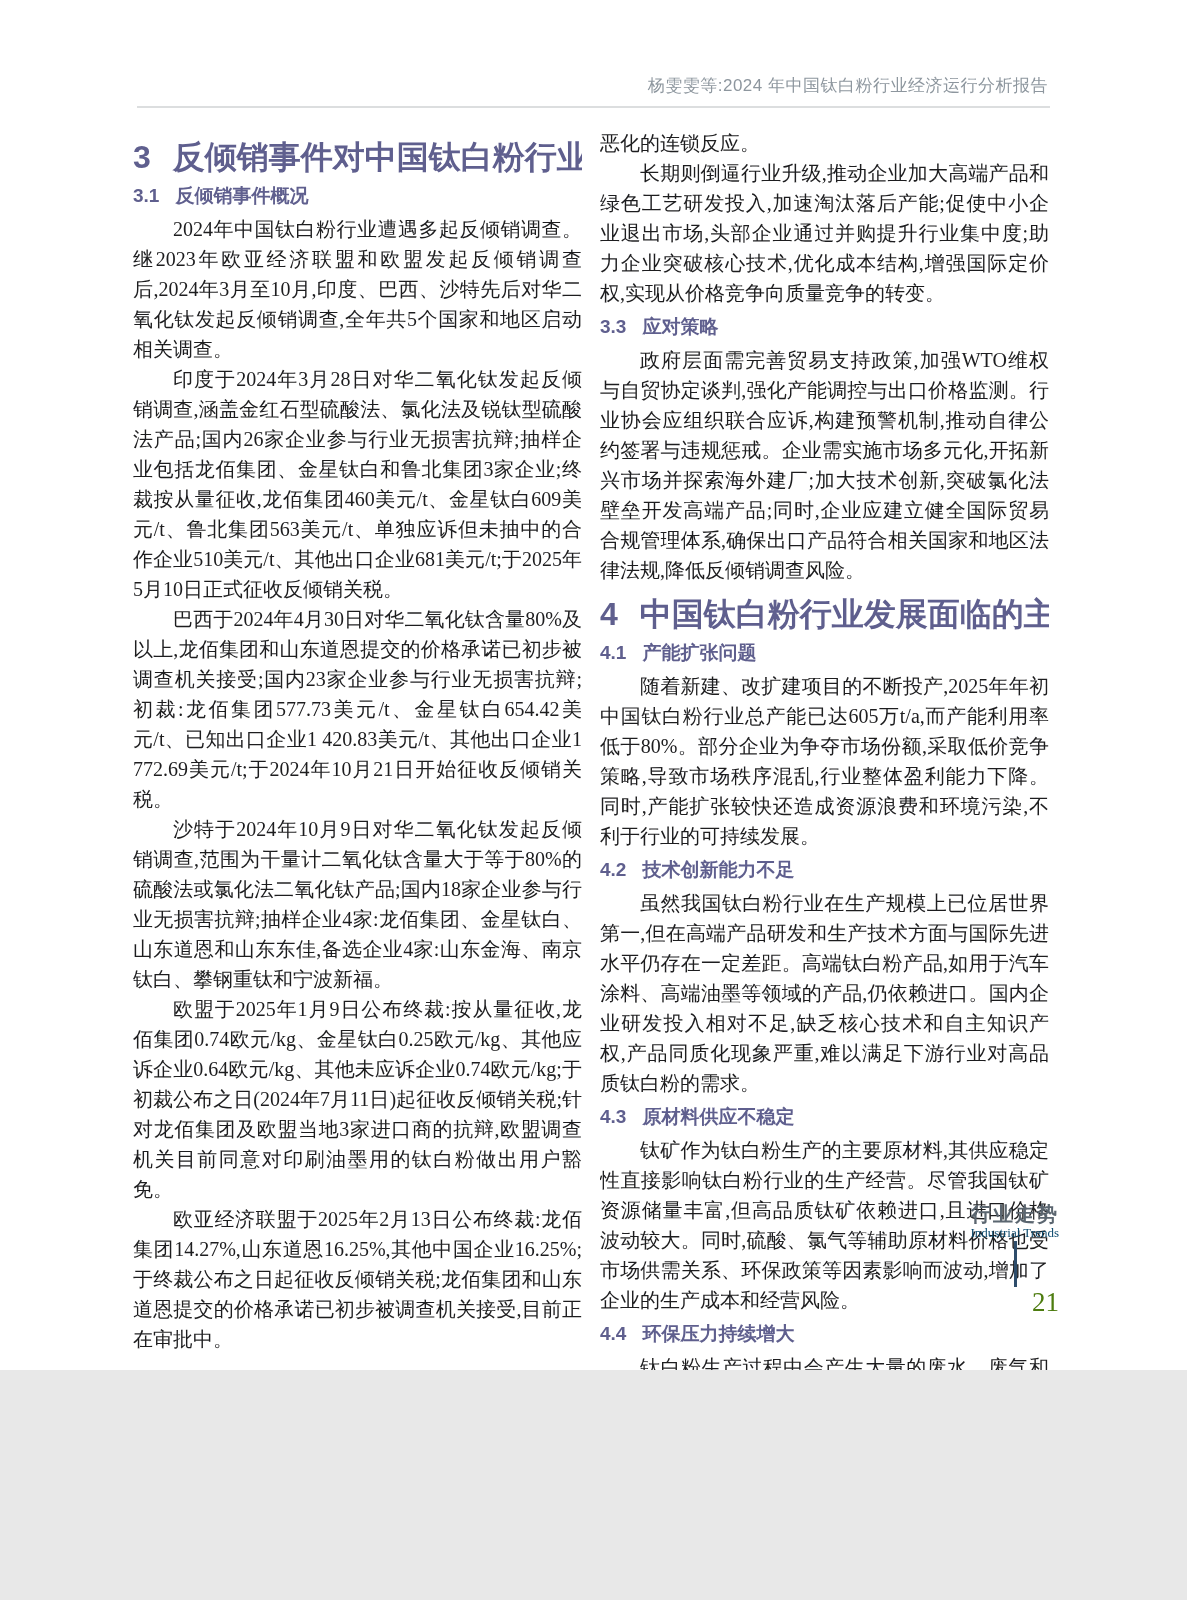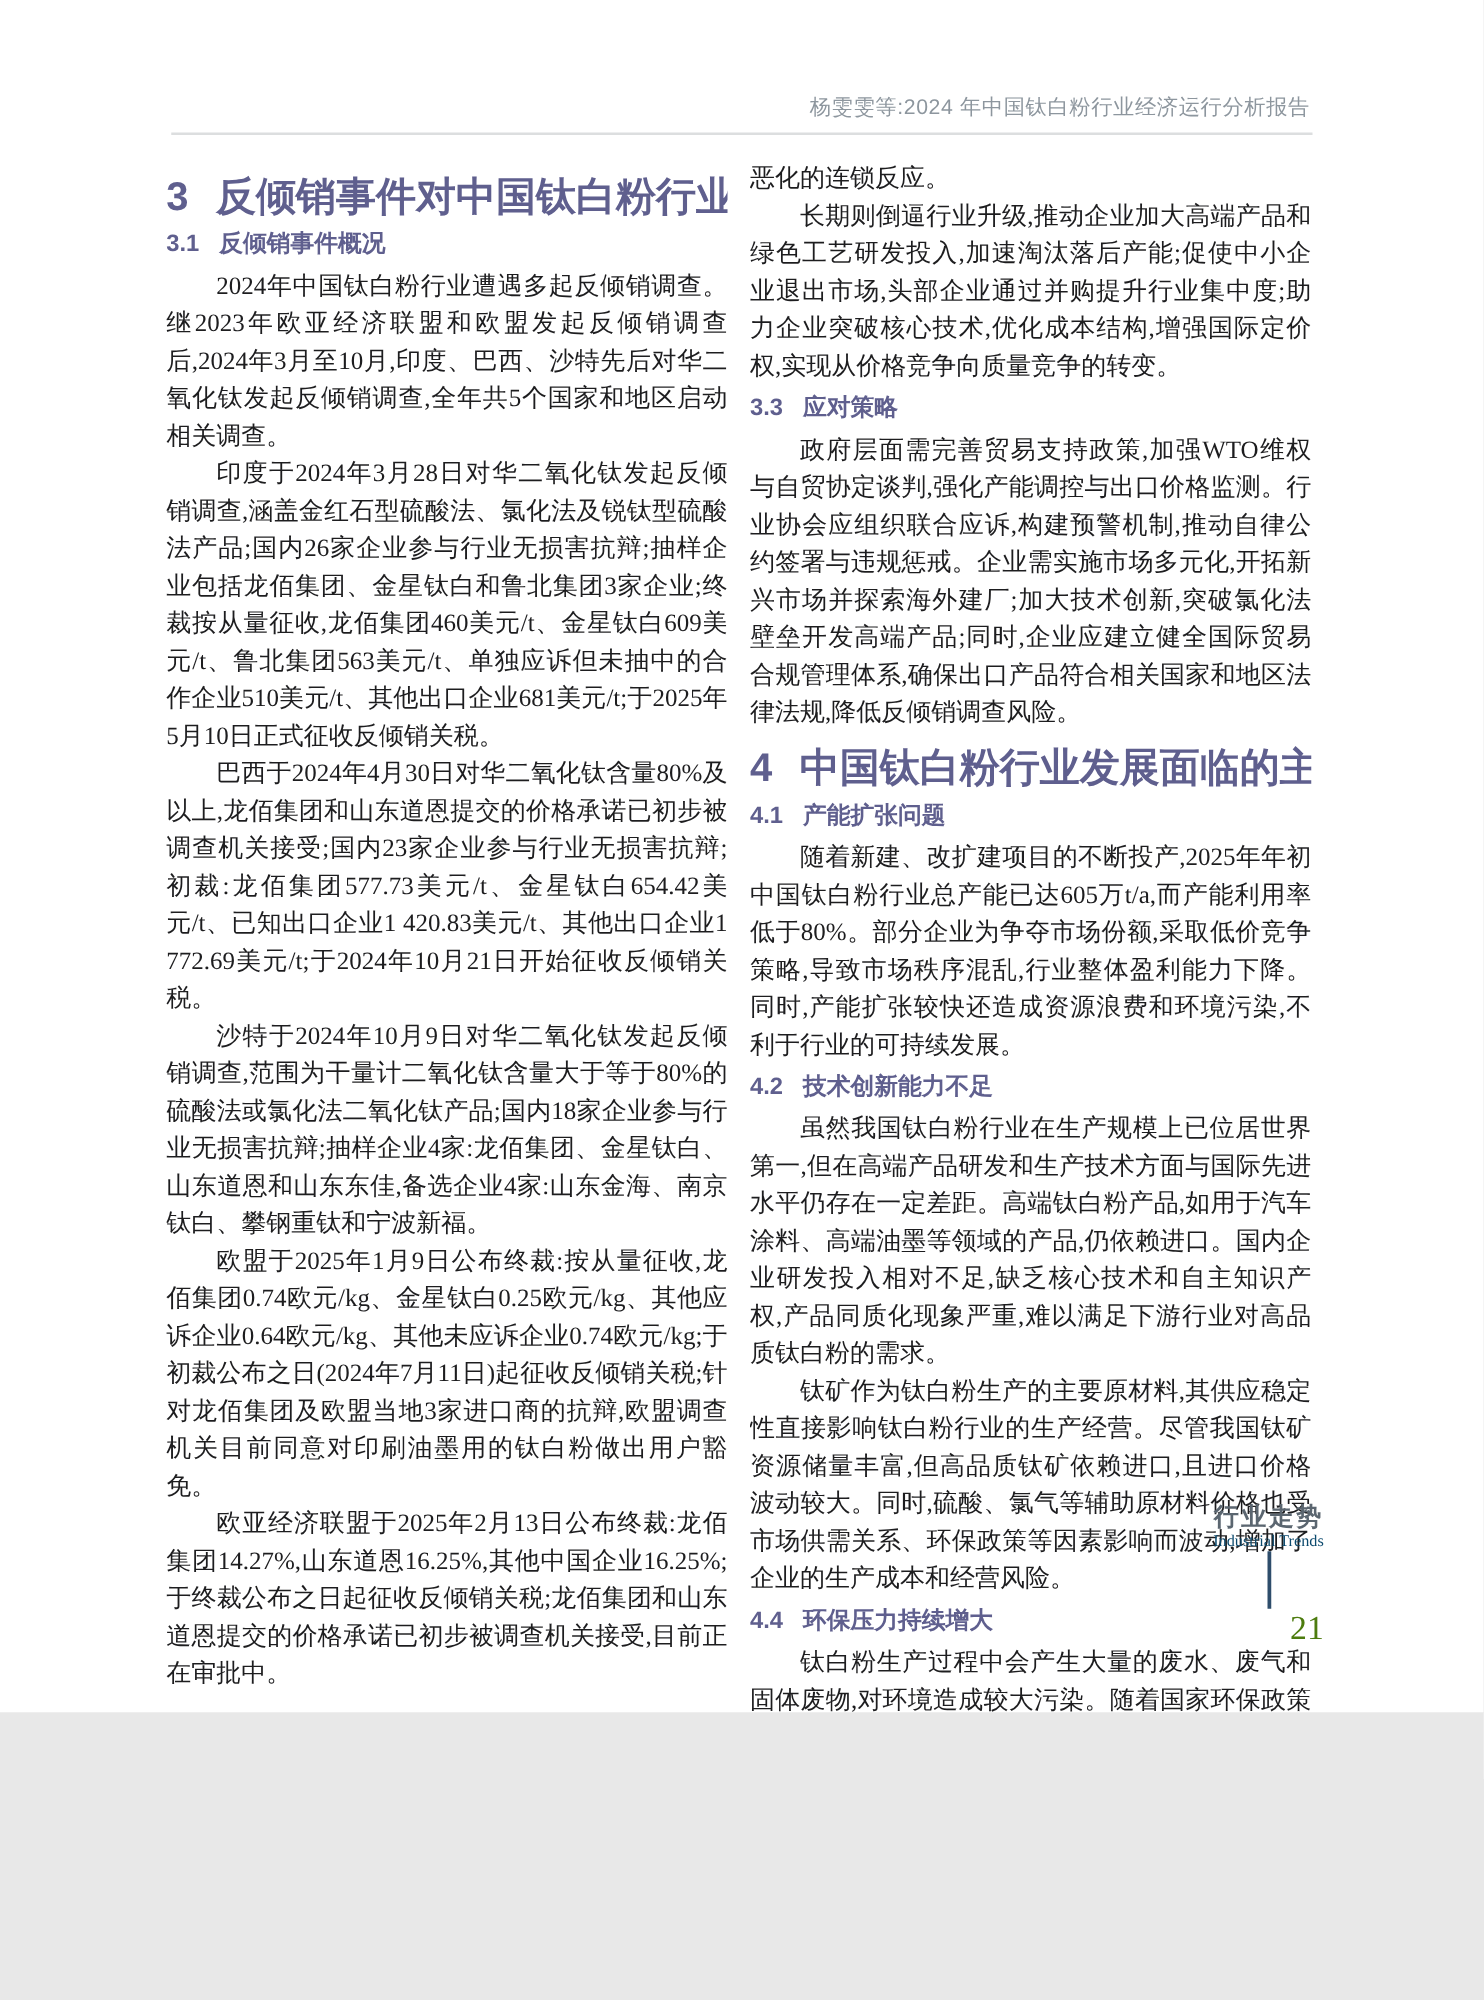--- a/index.html
+++ b/index.html
@@ -94,20 +94,23 @@
       <span class="num">4</span><span>中国钛白粉行业发展面临的主要问题</span>
     </div>
     <div class="h2">
       <span class="num">4.1</span><span>产能扩张问题</span>
     </div>
     <p>随着新建、改扩建项目的不断投产,2025年年初中国钛白粉行业总产能已达605万t/a,而产能利用率低于80%。部分企业为争夺市场份额,采取低价竞争策略,导致市场秩序混乱,行业整体盈利能力下降。同时,产能扩张较快还造成资源浪费和环境污染,不利于行业的可持续发展。</p>
     <div class="h2">
       <span class="num">4.2</span><span>技术创新能力不足</span>
     </div>
     <p>虽然我国钛白粉行业在生产规模上已位居世界第一,但在高端产品研发和生产技术方面与国际先进水平仍存在一定差距。高端钛白粉产品,如用于汽车涂料、高端油墨等领域的产品,仍依赖进口。国内企业研发投入相对不足,缺乏核心技术和自主知识产权,产品同质化现象严重,难以满足下游行业对高品质钛白粉的需求。</p>
+    <div class="h2">
+      <span class="num">4.3</span><span>原材料供应不稳定</span>
+    </div>
     <p>钛矿作为钛白粉生产的主要原材料,其供应稳定性直接影响钛白粉行业的生产经营。尽管我国钛矿资源储量丰富,但高品质钛矿依赖进口,且进口价格波动较大。同时,硫酸、氯气等辅助原材料价格也受市场供需关系、环保政策等因素影响而波动,增加了企业的生产成本和经营风险。</p>
     <div class="h2">
       <span class="num">4.4</span><span>环保压力持续增大</span>
     </div>
     <p>钛白粉生产过程中会产生大量的废水、废气和固体废物,对环境造成较大污染。随着国家环保政策的日益严格,企业环保投入不断增加,环保成本上升。部分中小企业由于环保设施不完善、环保技术落后,面临停产整改甚至淘汰的风险,这对行业的结构调整和转型升级提出了更高要求。</p>
   </div>
 
   <div class="footer">
     <div class="f-labels">
       <div class="f-cn">行业走势</div>

